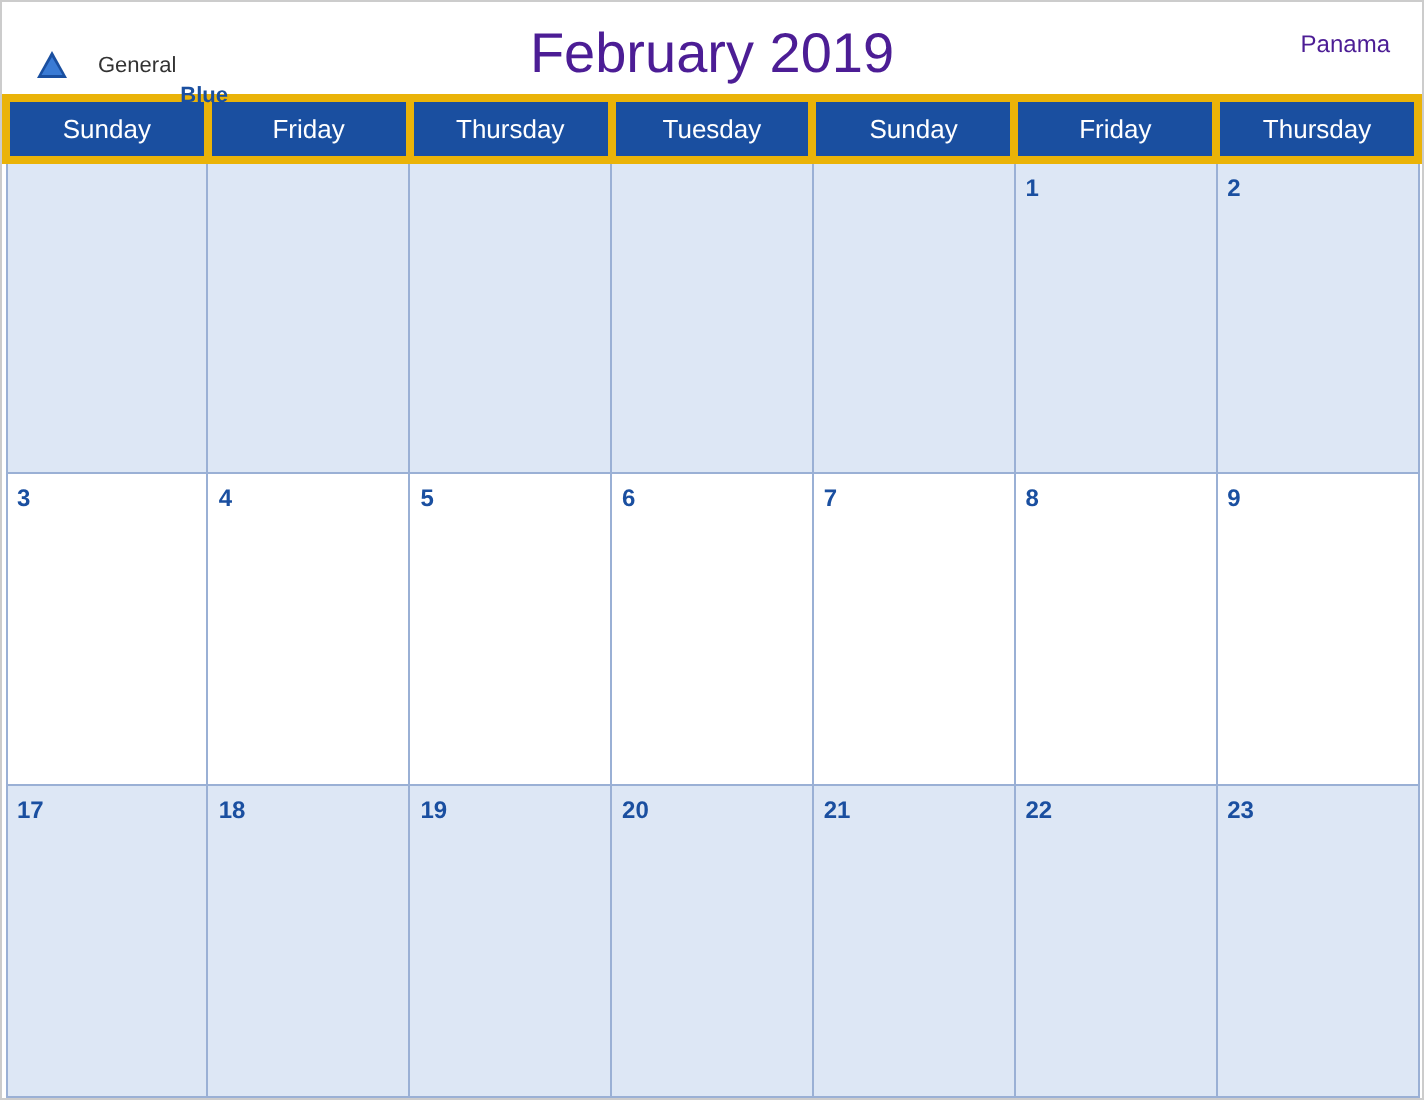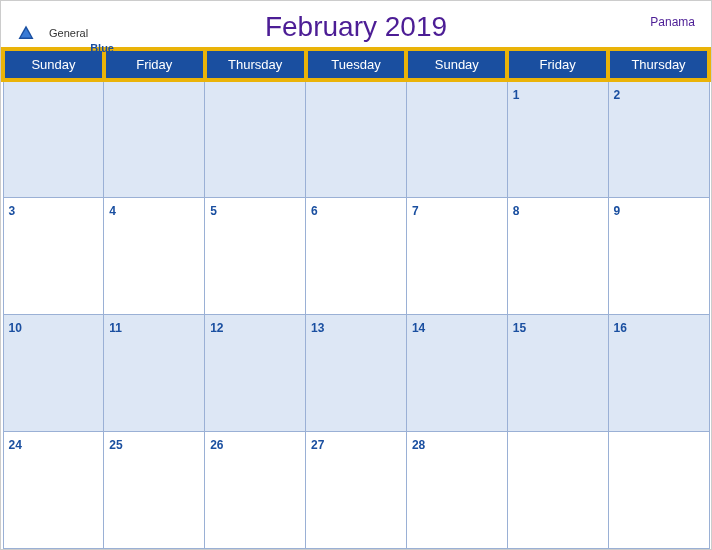--- a/index.html
+++ b/index.html
@@ -149,32 +149,23 @@
         <tr>
           <td><span class="day-num">3</span></td>
           <td><span class="day-num">4</span></td>
           <td><span class="day-num">5</span></td>
           <td><span class="day-num">6</span></td>
           <td><span class="day-num">7</span></td>
           <td><span class="day-num">8</span></td>
           <td><span class="day-num">9</span></td>
         </tr>
         <tr>
-          <td><span class="day-num">10</span></td>
-          <td><span class="day-num">11</span></td>
-          <td><span class="day-num">12</span></td>
-          <td><span class="day-num">13</span></td>
-          <td><span class="day-num">14</span></td>
-          <td><span class="day-num">15</span></td>
-          <td><span class="day-num">16</span></td>
-        </tr>
-        <tr>
-          <td><span class="day-num">24</span></td>
-          <td><span class="day-num">25</span></td>
-          <td><span class="day-num">26</span></td>
-          <td><span class="day-num">27</span></td>
-          <td><span class="day-num">28</span></td>
-          <td></td>
-          <td></td>
+          <td><span class="day-num">17</span></td>
+          <td><span class="day-num">18</span></td>
+          <td><span class="day-num">19</span></td>
+          <td><span class="day-num">20</span></td>
+          <td><span class="day-num">21</span></td>
+          <td><span class="day-num">22</span></td>
+          <td><span class="day-num">23</span></td>
         </tr>
       </tbody>
   </table>
 </div>
 
 </body></html>

